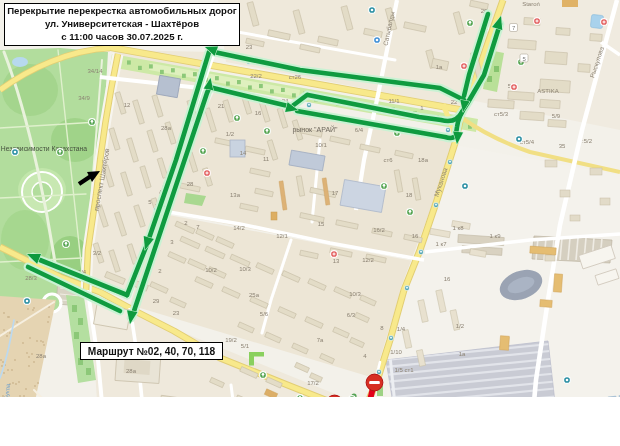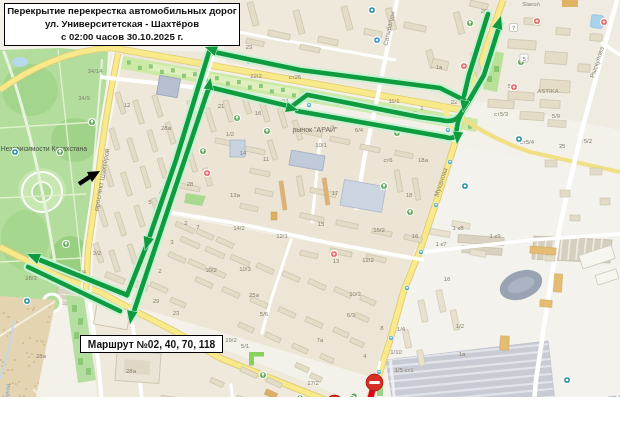--- a/index.html
+++ b/index.html
@@ -595,13 +595,13 @@
       <path d="M374,384 L370,400 L368.5,404.5 L338,406" fill="none" stroke="#e2001a" stroke-width="5.8" stroke-linecap="round" stroke-linejoin="miter"></path>
       <circle cx="374.5" cy="382.5" r="8.4" fill="#d72f23" stroke="#b31414" stroke-width="1"></circle>
       <rect x="369.2" y="381" width="10.6" height="3.1" rx="1.2" fill="#ffffff"></rect>
       <circle cx="334.5" cy="403.5" r="8.4" fill="#d72f23" stroke="#b31414" stroke-width="1"></circle>
       <rect x="329.2" y="402" width="10.6" height="3.1" rx="1.2" fill="#ffffff"></rect>
       <path d="M79,184 L91,176" fill="none" stroke="#000000" stroke-width="4.2" stroke-linecap="butt" stroke-linejoin="round"></path>
       <polygon points="100,171 87,172 92,182" fill="#000000"></polygon>
     </svg><div style="position:absolute;left:4px;top:3px;width:234px;height:41px;background:#ffffff;border:1.6px solid #000;display:flex;flex-direction:column;justify-content:center;text-align:center;font-weight:bold;font-size:9.6px;line-height:12.9px;color:#111;">
       <div>Перекрытие перекрестка автомобильных дорог</div>
       <div>ул. Университетская - Шахтёров</div>
-      <div>с 02:00 часов 30.10.2025 г.</div>
-    </div><div style="position:absolute;left:80px;top:335px;width:141px;height:16px;background:#ffffff;border:1.4px solid #000;display:flex;align-items:center;justify-content:center;font-weight:bold;font-size:10.2px;color:#111;">Маршрут №02, 40, 70, 118</div></div>
+      <div>с 11:00 часов 30.07.2025 г.</div>
+    </div><div style="position:absolute;left:80px;top:342px;width:141px;height:16px;background:#ffffff;border:1.4px solid #000;display:flex;align-items:center;justify-content:center;font-weight:bold;font-size:10.2px;color:#111;">Маршрут №02, 40, 70, 118</div></div>
 </body></html>

